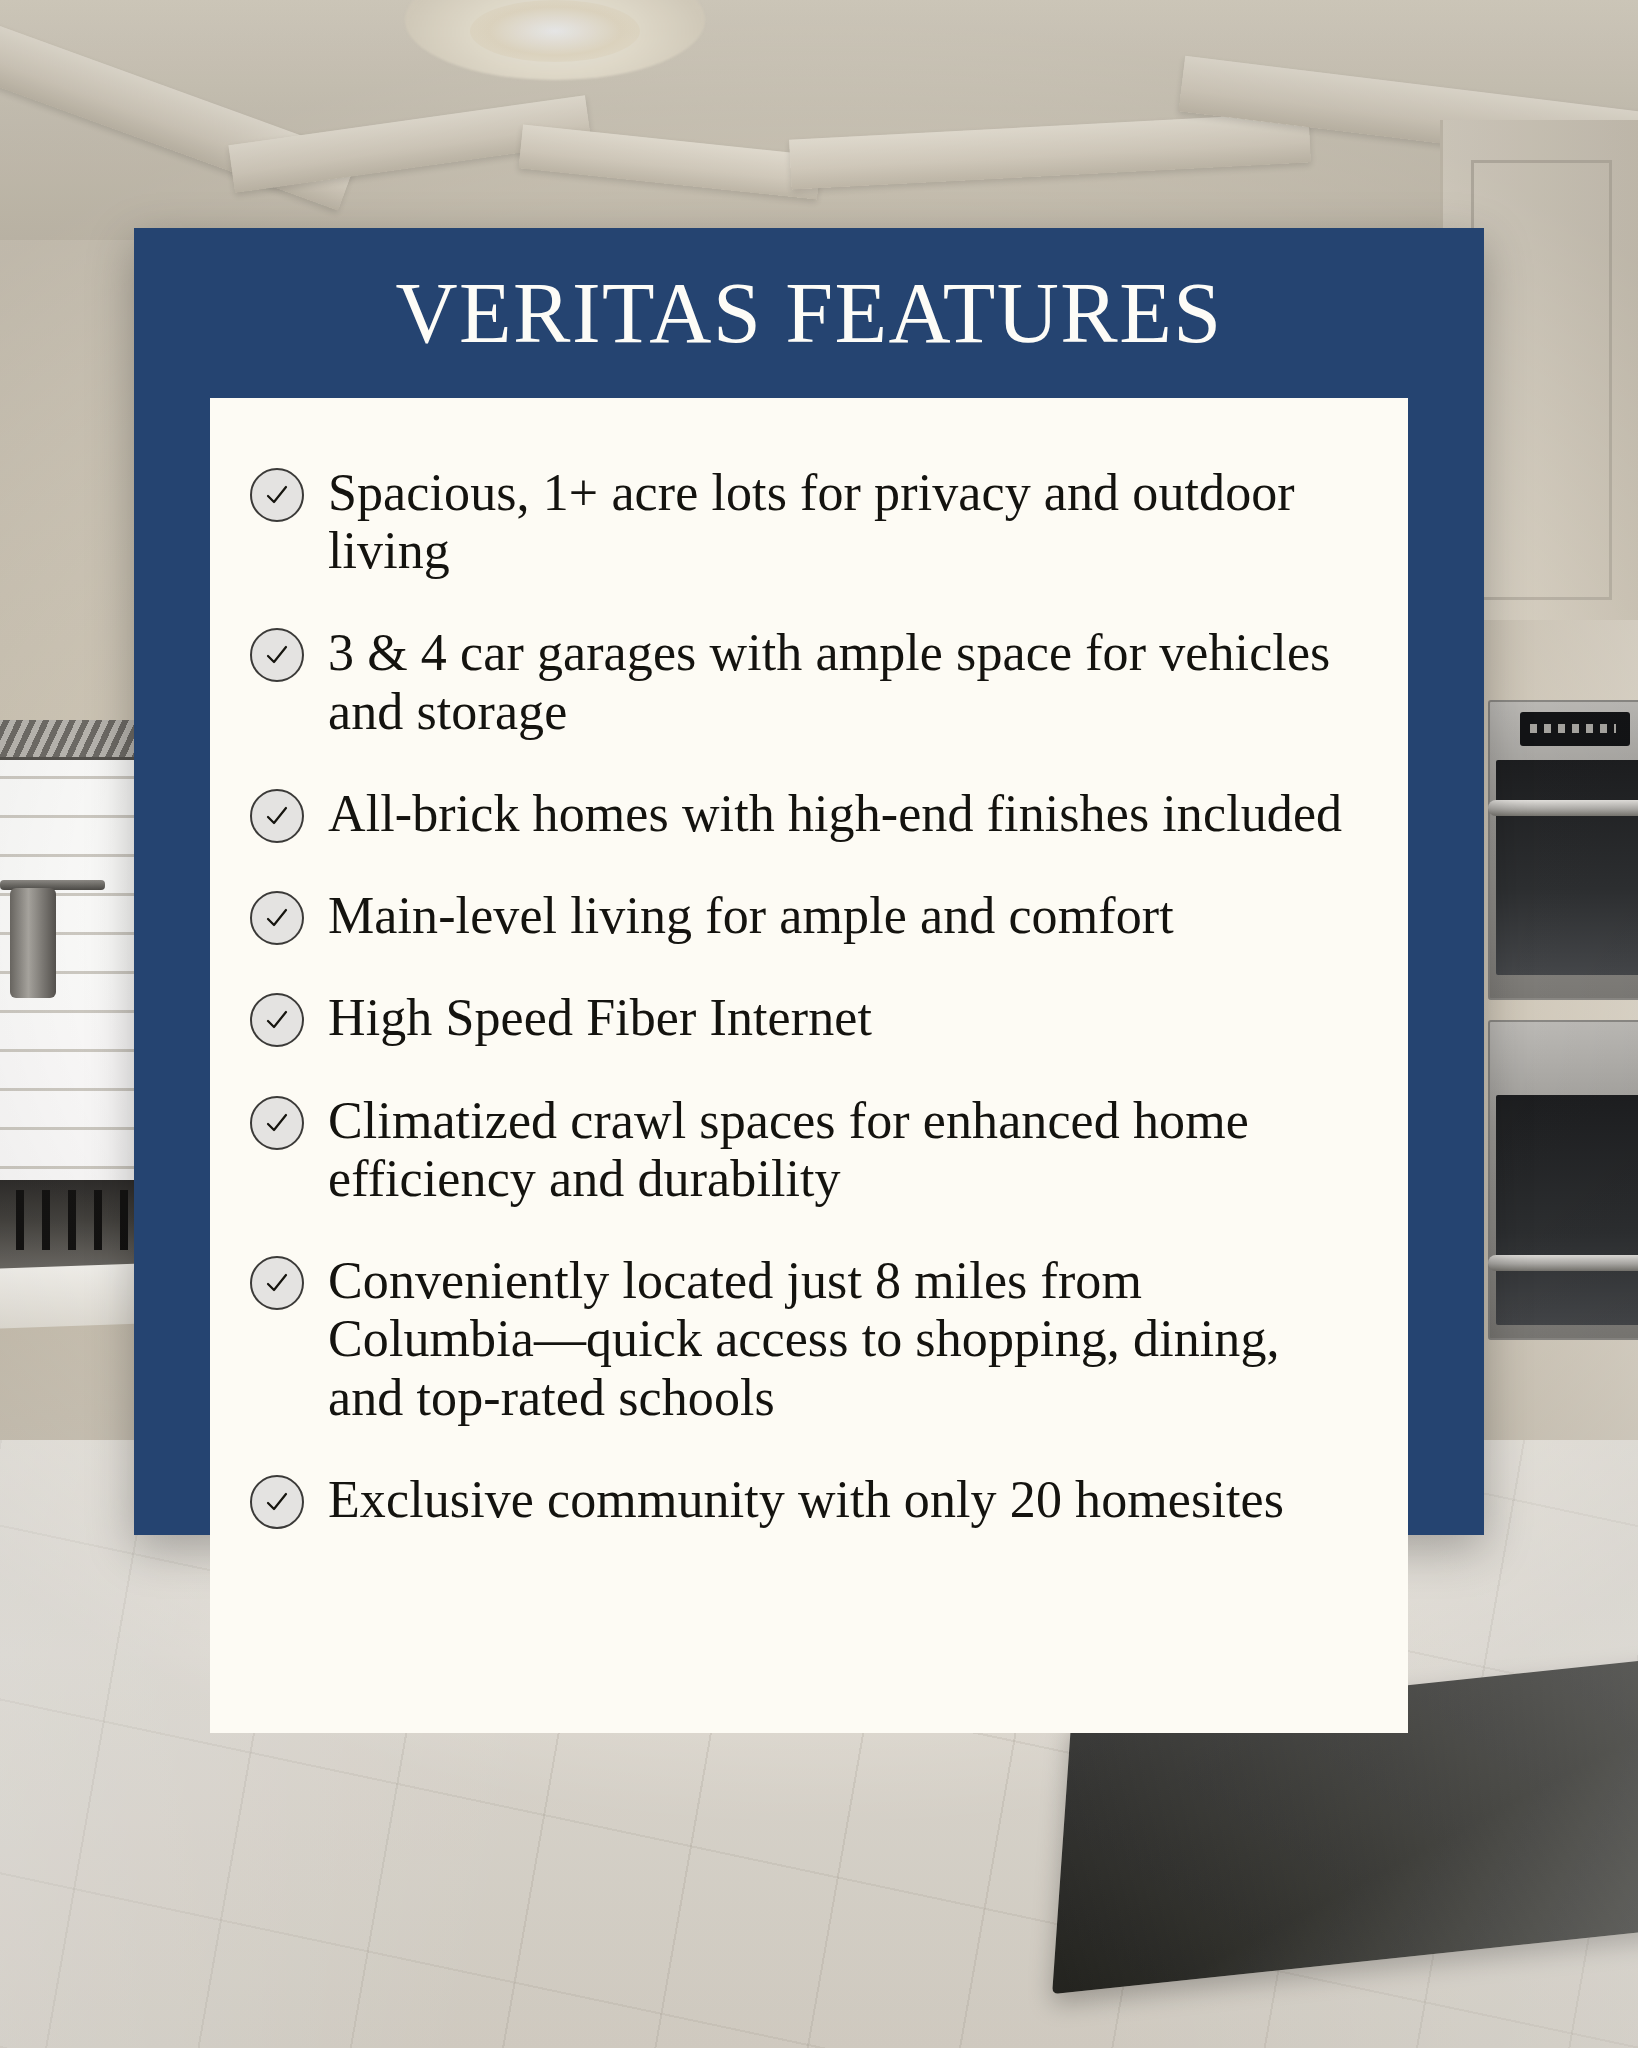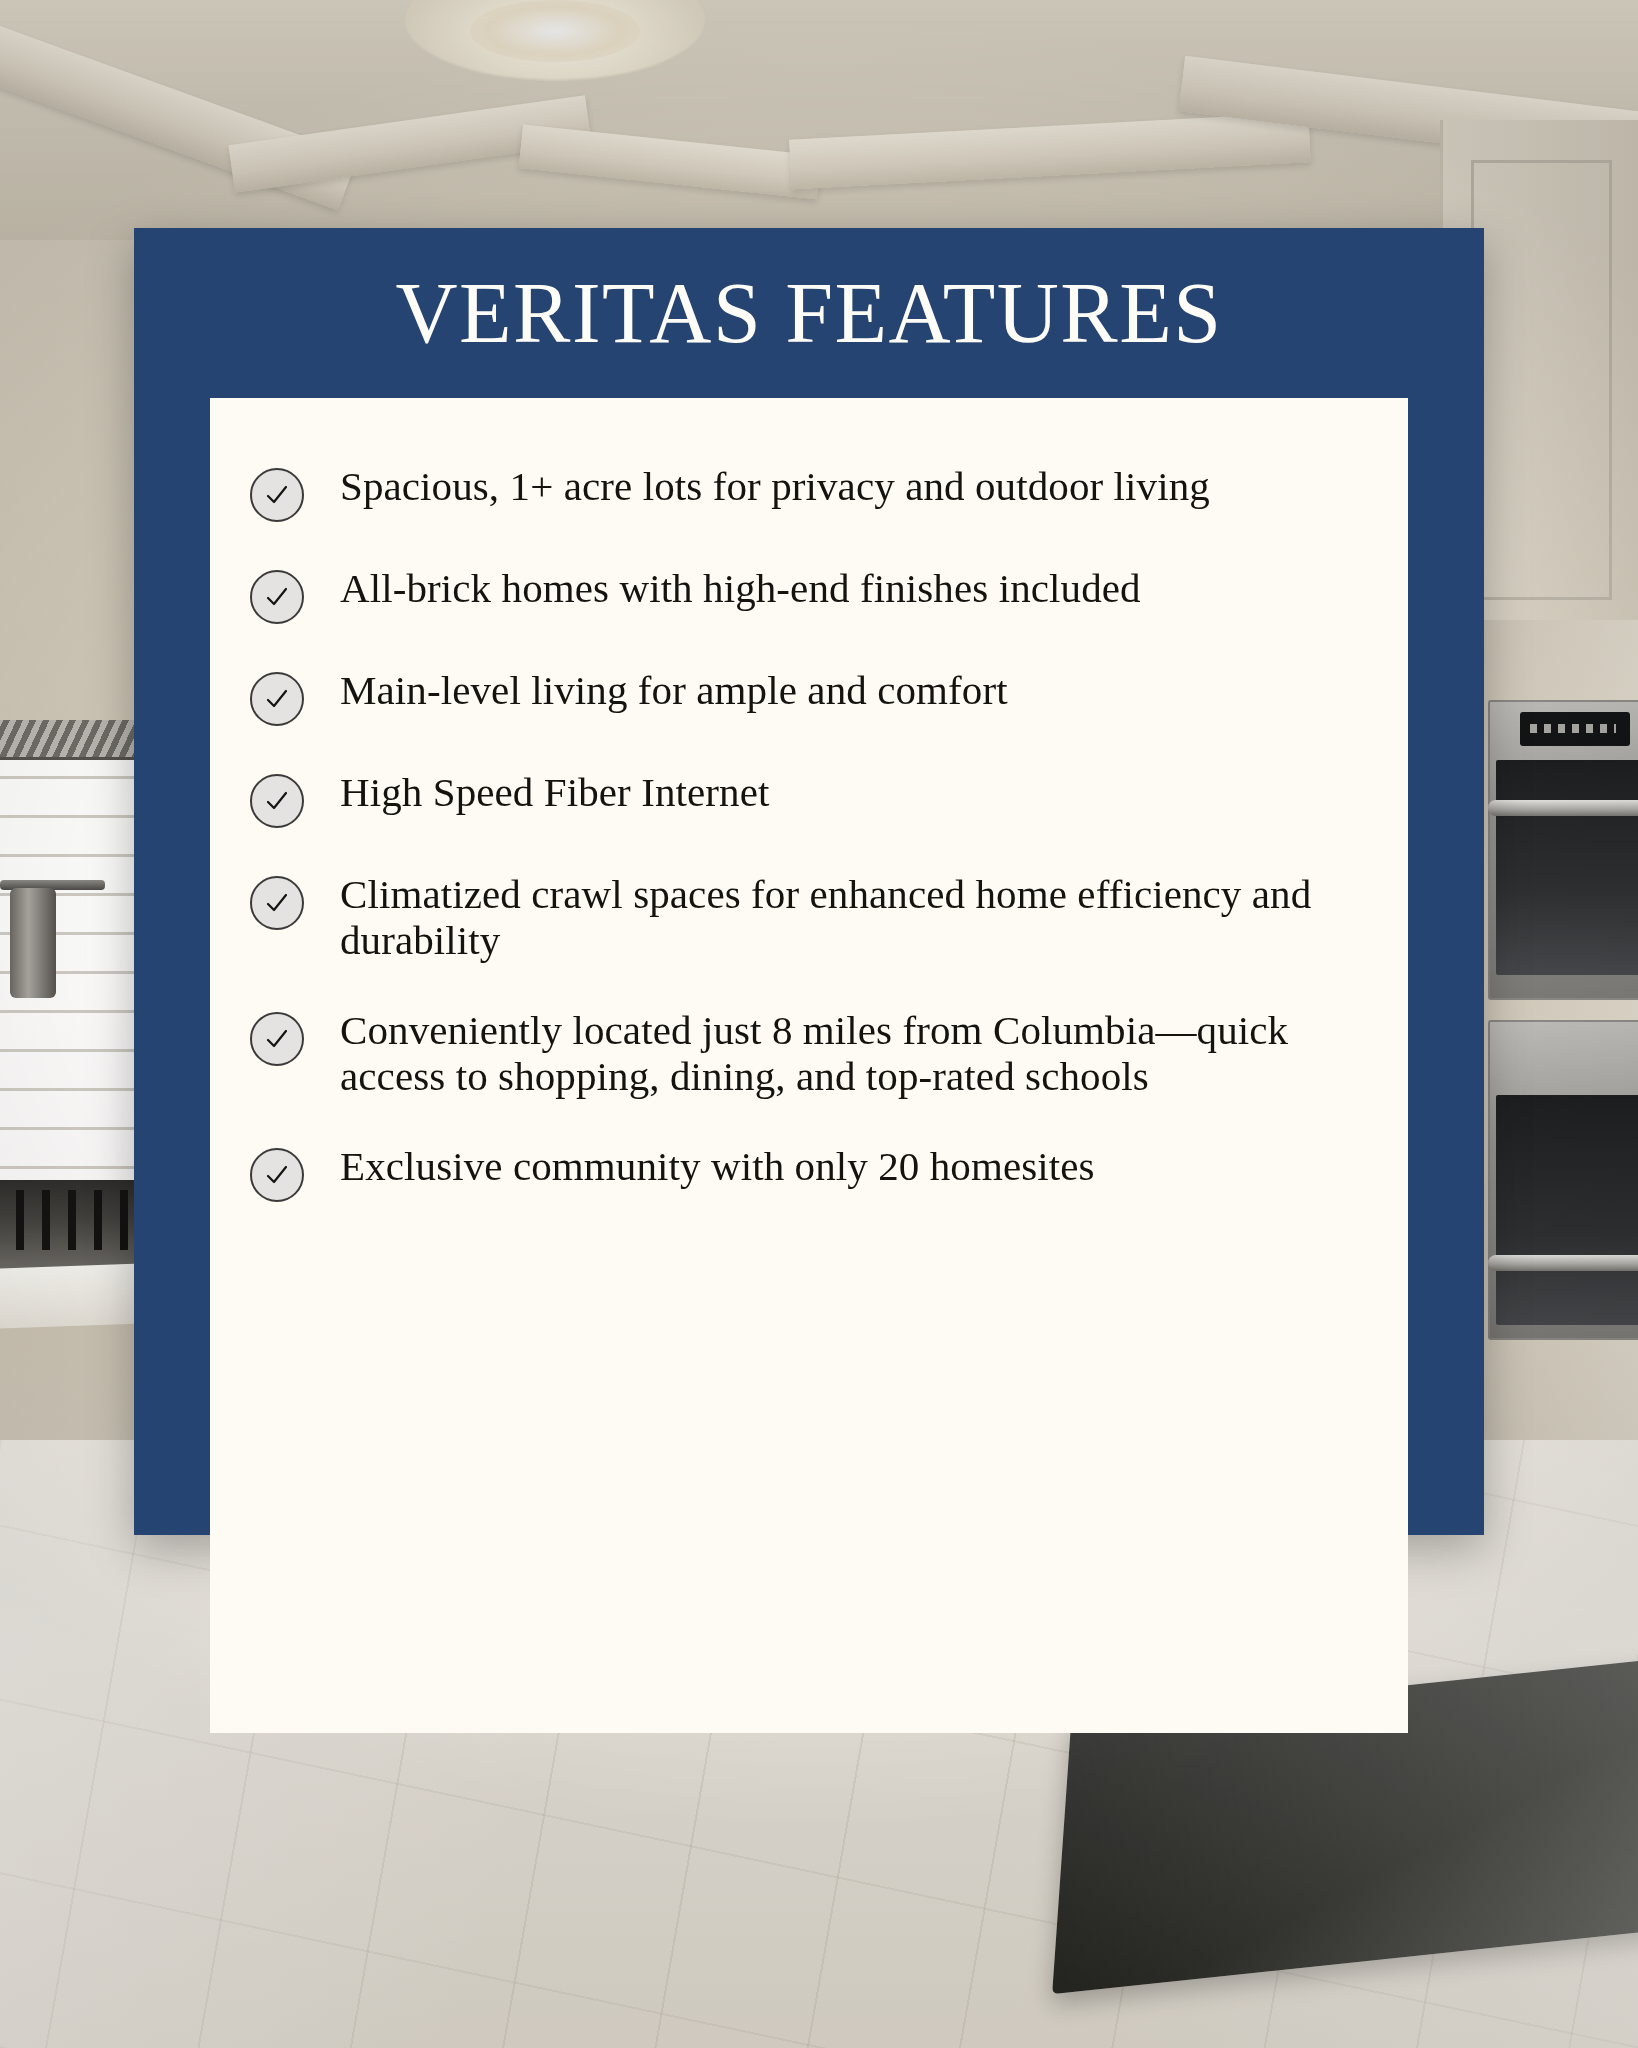--- a/index.html
+++ b/index.html
@@ -231,26 +231,25 @@
     border: 2px solid #3b3a38;
     display: flex;
     align-items: center;
     justify-content: center;
     margin-top: 4px;
   }
   .check svg { display: block; }
 
   .item-text {
     font-family: "Liberation Serif", serif;
-    font-size: 41px;
+    font-size: 52px;
     line-height: 1.12;
     color: #14130f;
     max-width: 1040px;
     letter-spacing: 0.1px;
-    margin-left: 12px;
   }
 </style>
 </head>
 <body>
 
 <div class="page">
 
   <div class="bg">
     <div class="ceiling"></div>
     <div class="molding m1"></div>
@@ -296,20 +295,28 @@
 
         <div class="item">
           <span class="check">
             <svg width="30" height="30" viewBox="0 0 30 30">
                 <path d="M6 16 L12 22 L24 7" fill="none" stroke="#16150f" stroke-width="2.2" stroke-linecap="round" stroke-linejoin="round"></path>
               </svg>
           </span>
           <span class="item-text">Spacious, 1+ acre lots for privacy and outdoor living</span>
         </div>
 
+        <div class="item">
+          <span class="check">
+            <svg width="30" height="30" viewBox="0 0 30 30">
+                <path d="M6 16 L12 22 L24 7" fill="none" stroke="#16150f" stroke-width="2.2" stroke-linecap="round" stroke-linejoin="round"></path>
+              </svg>
+          </span>
+          <span class="item-text">3 &amp; 4 car garages with ample space for vehicles and storage</span>
+        </div>
 
         <div class="item">
           <span class="check">
             <svg width="30" height="30" viewBox="0 0 30 30">
                 <path d="M6 16 L12 22 L24 7" fill="none" stroke="#16150f" stroke-width="2.2" stroke-linecap="round" stroke-linejoin="round"></path>
               </svg>
           </span>
           <span class="item-text">All-brick homes with high-end finishes included</span>
         </div>
 

